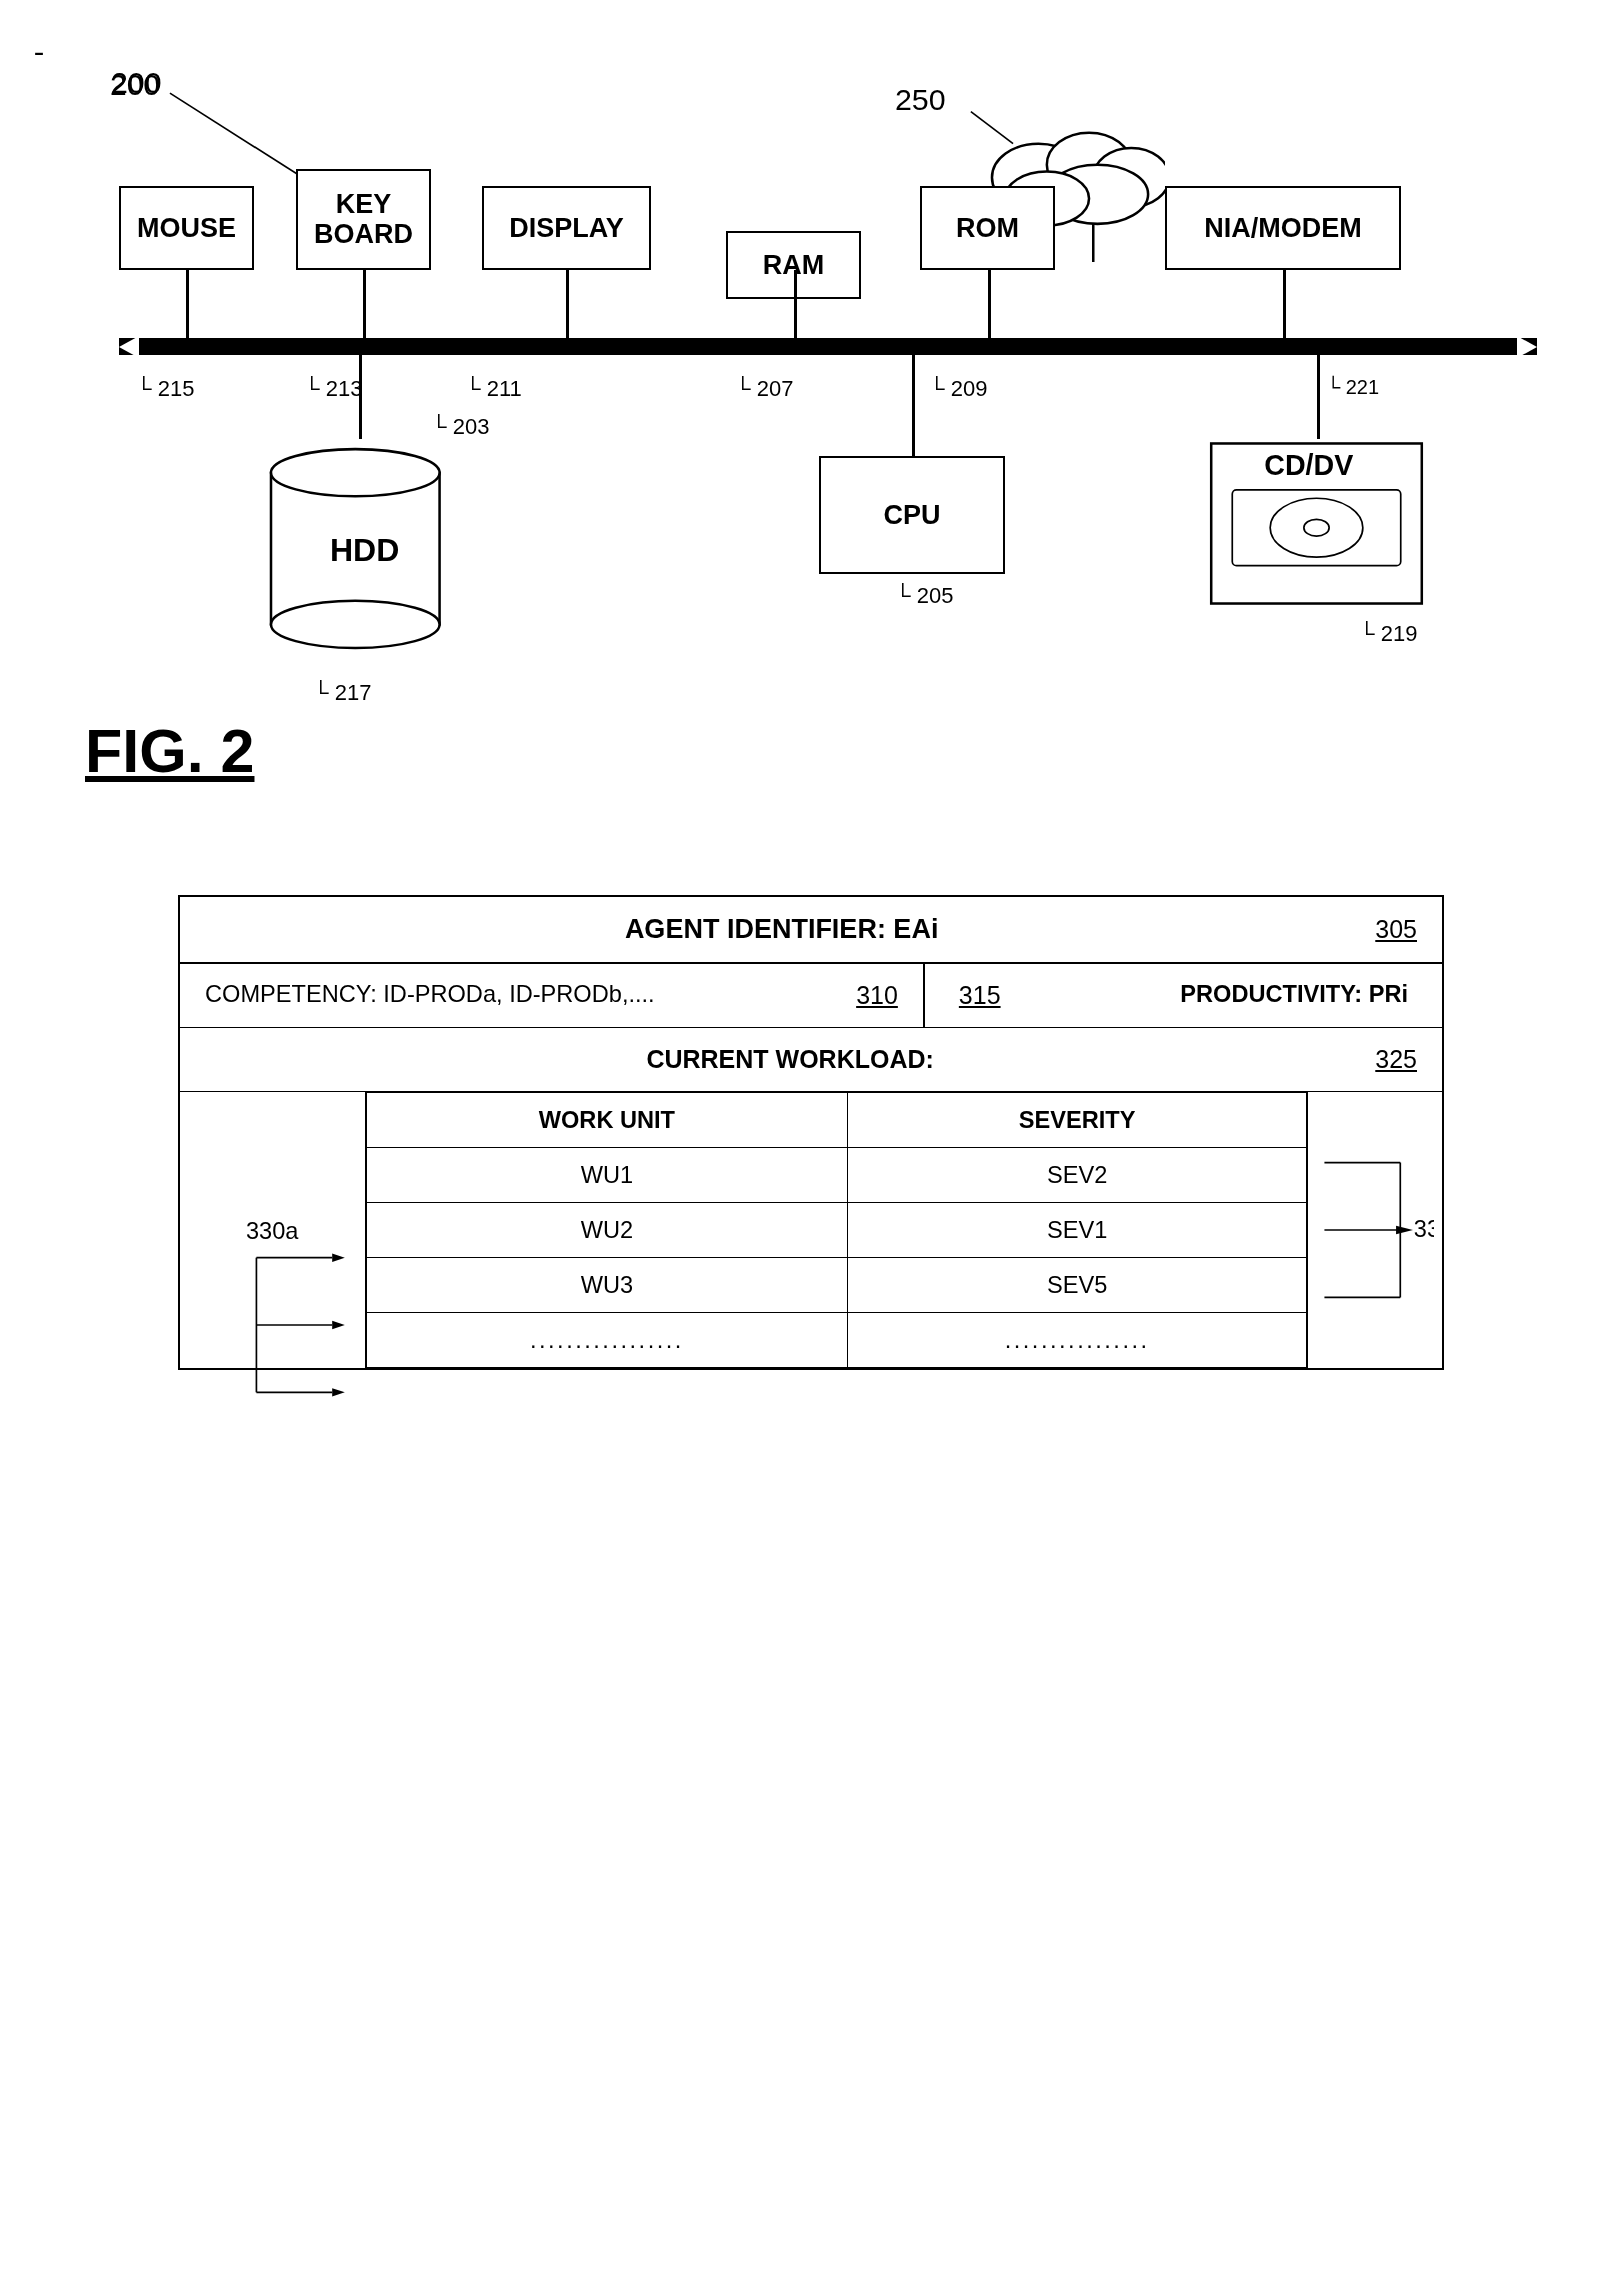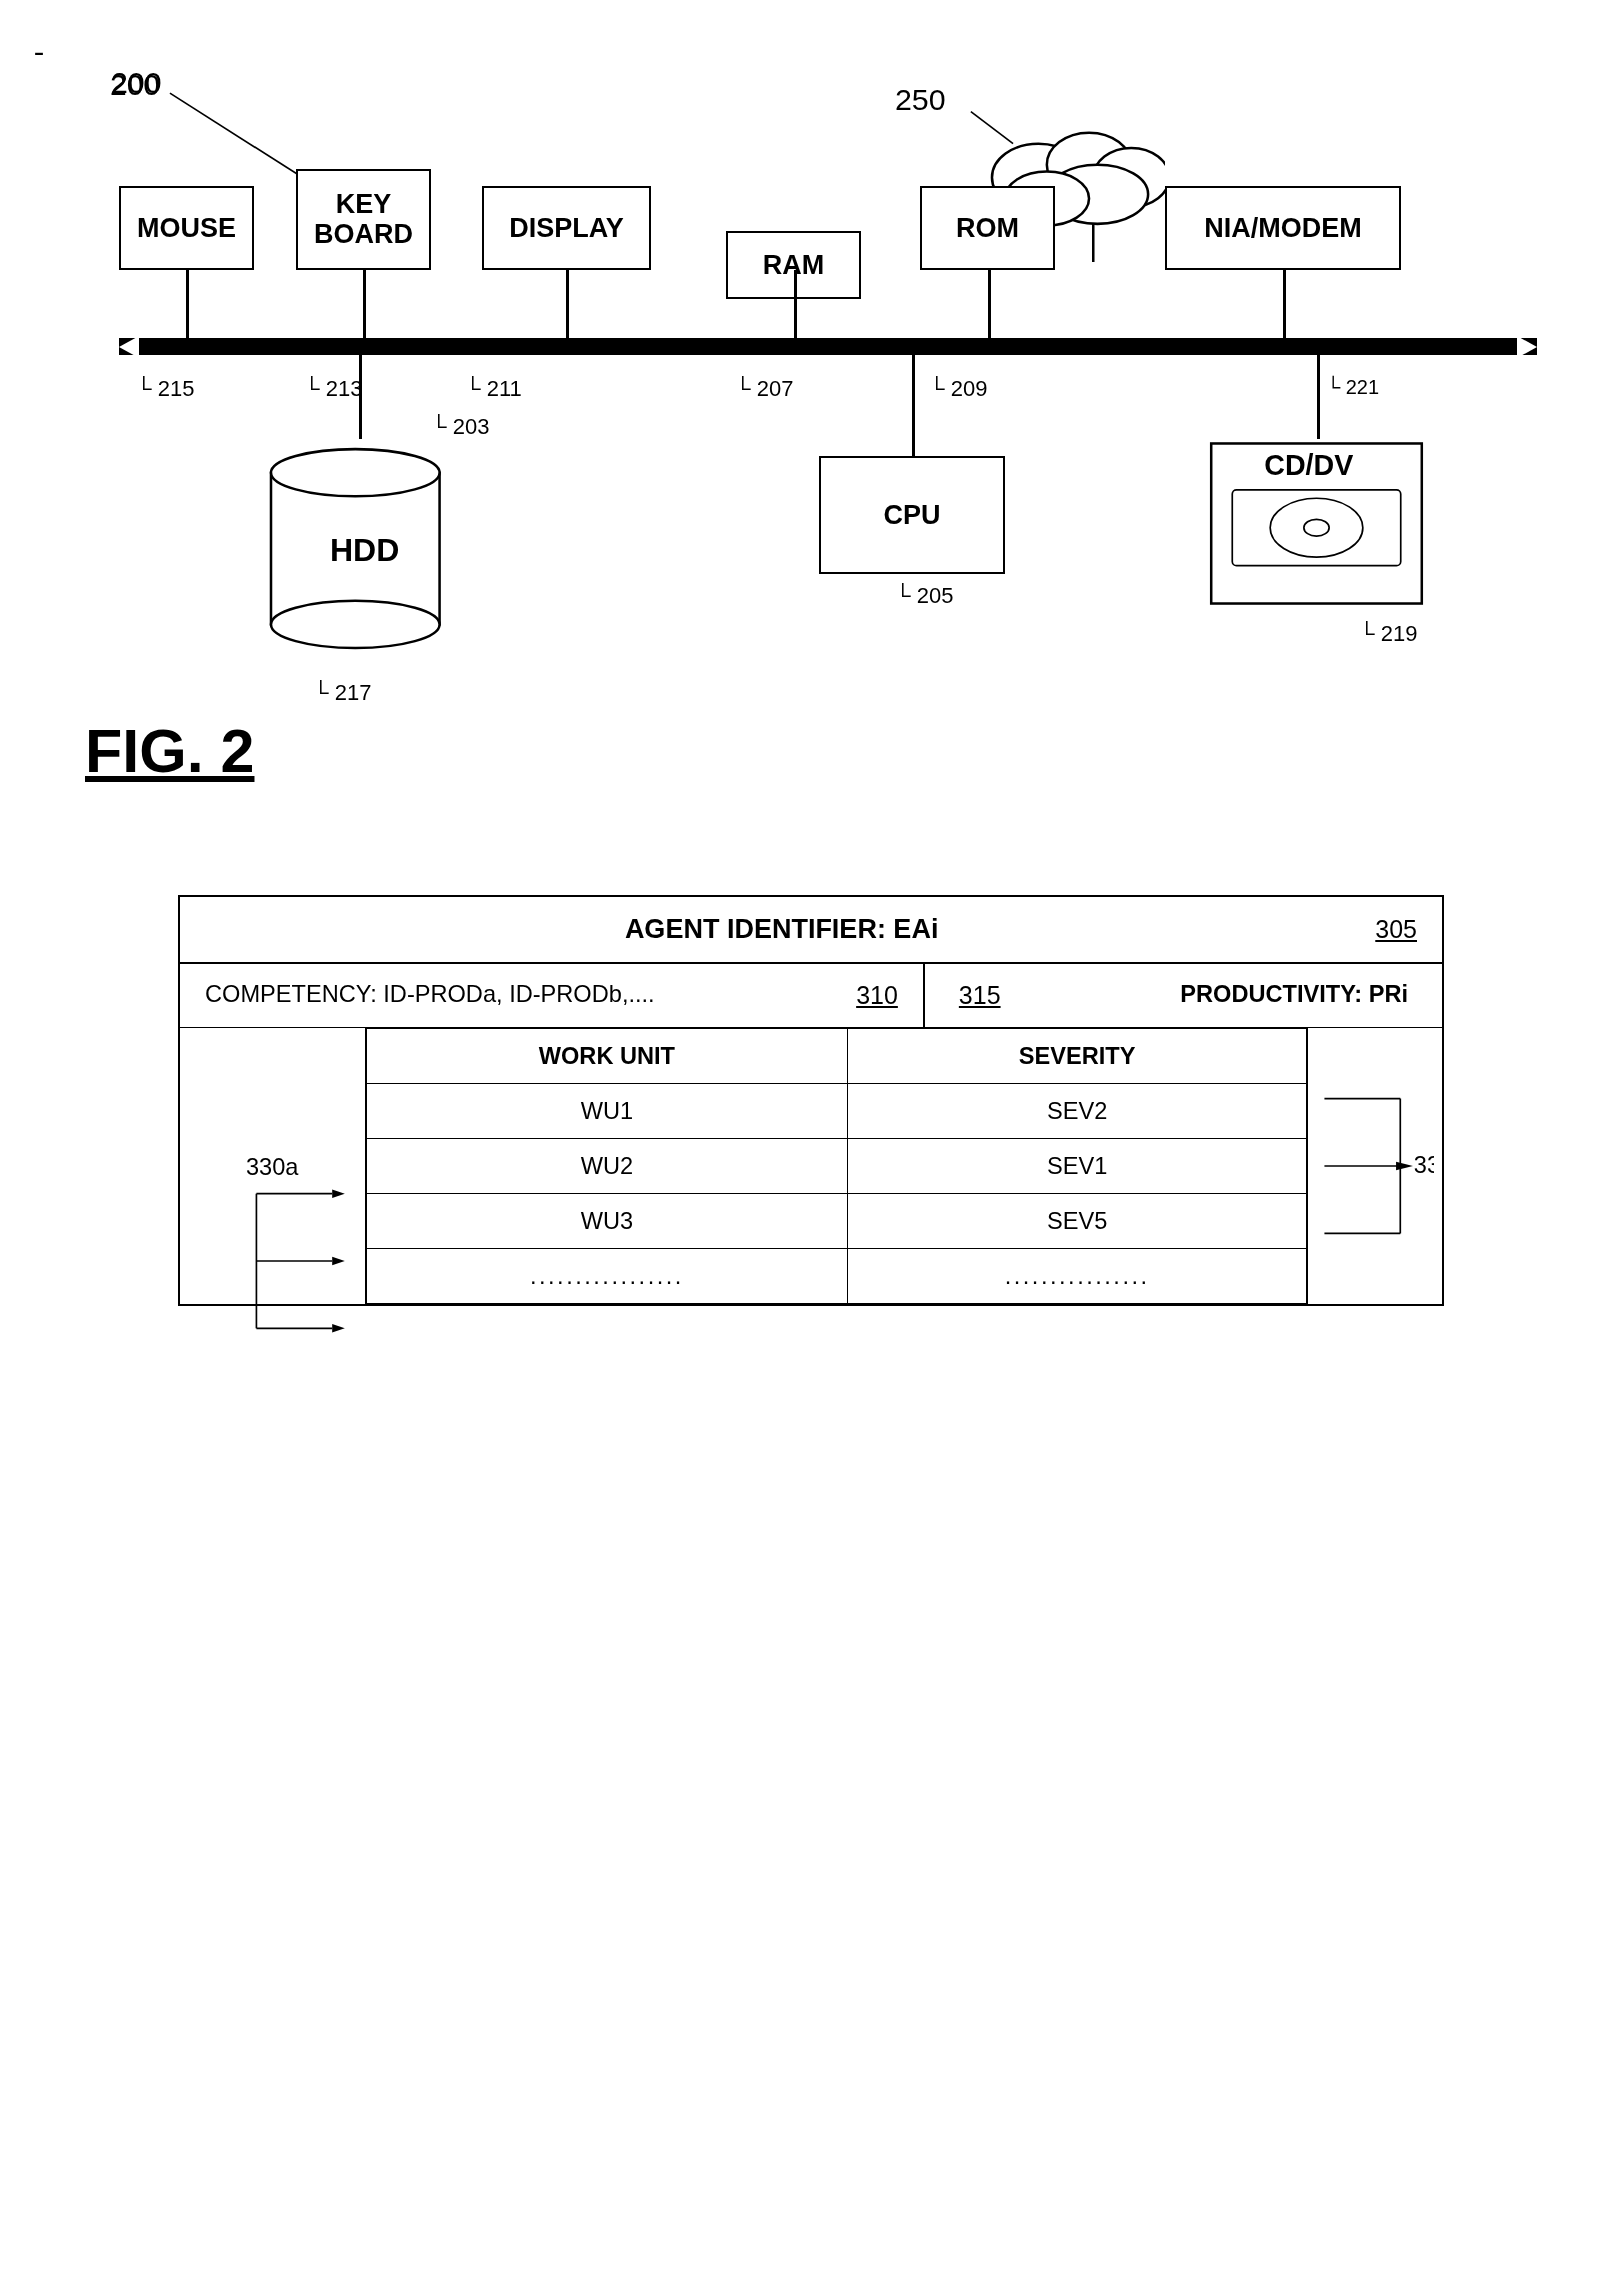--- a/index.html
+++ b/index.html
@@ -261,20 +261,28 @@
         </td>
         <td style="padding:17px 34px; font-size:23.6px;">
           <div style="display:flex; justify-content:space-between; align-items:flex-start;">
             <span class="ref-num" style="margin-right:8.4px;">315</span>
             <span style="font-weight:bold;">PRODUCTIVITY: PRi</span>
           </div>
         </td>
       </tr>
 
 
+      <tr>
+        <td colspan="3" style="padding:17px 25px;">
+          <div style="display:flex; justify-content:space-between; align-items:center;">
+            <div style="flex:1; text-align:center; font-size:25px; font-weight:bold;">CURRENT WORKLOAD:</div>
+            <div style="font-size:25px; text-decoration:underline;">325</div>
+          </div>
+        </td>
+      </tr>
 
       <tr>
         <td style="width:186px; vertical-align:middle; border-right:1.7px solid #000; position:relative; padding:0 17px;">
 
           <div style="position:relative; padding:8.4px 0;">
             <span style="font-size:23.6px; font-family:Arial,sans-serif;">330a</span>
             
             <svg style="position:absolute; left:51px; top:0;" width="101" height="236" viewBox="0 0 120 280">
 
               <line x1="10" y1="60" x2="100" y2="60" stroke="#000" stroke-width="2"></line>

